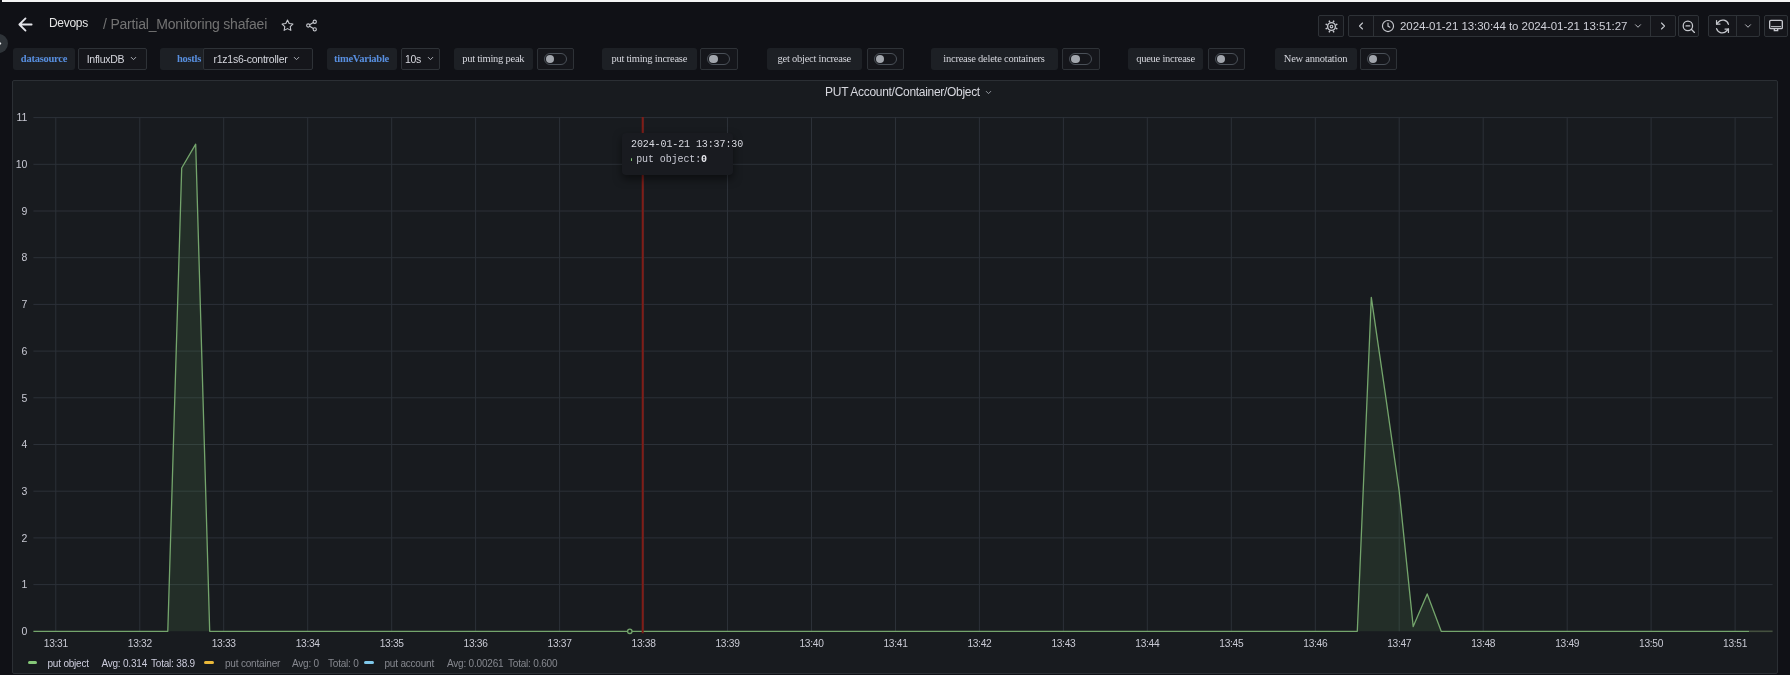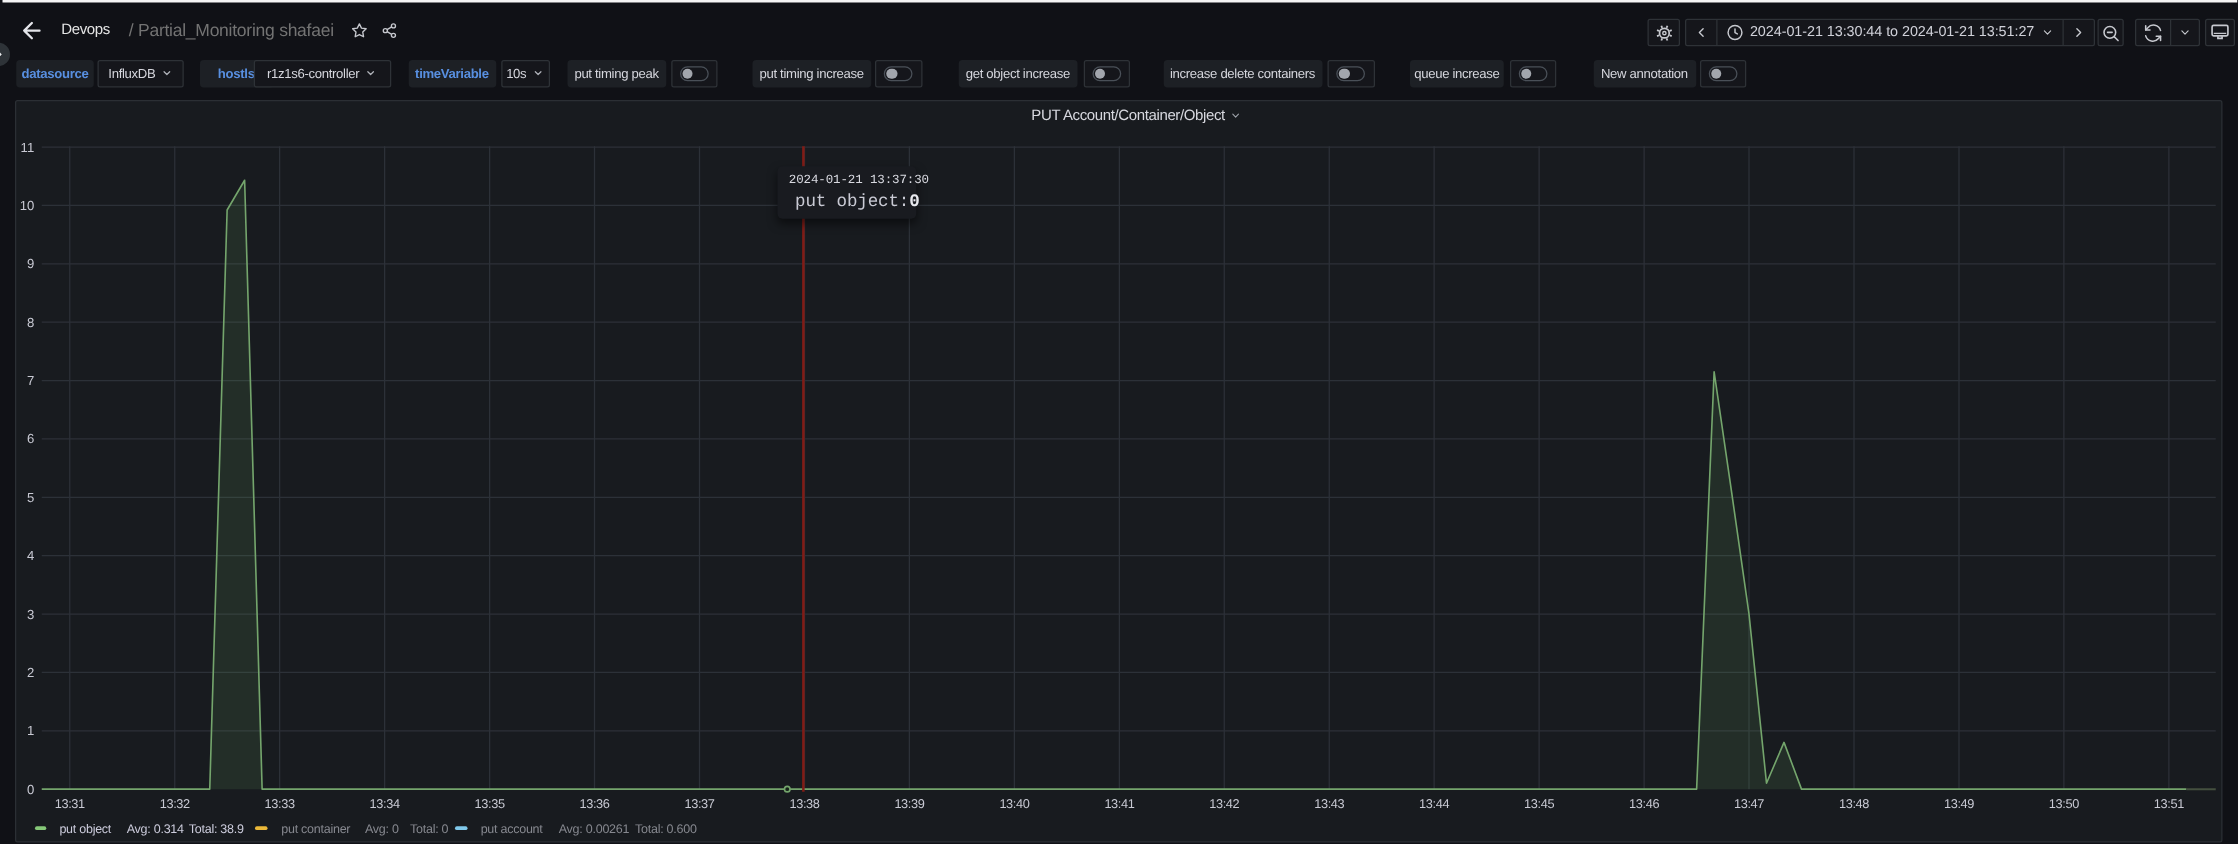--- a/index.html
+++ b/index.html
@@ -26,41 +26,41 @@
 .refgrp { position:absolute; right:30px; top:15px; height:22px; border:1px solid #2e3237; background:#15161b; border-radius:2px; display:flex; align-items:center; }
 .refgrp .cell { height:100%; display:flex; align-items:center; padding:0 6px; }
 .refgrp .sep { width:1px; height:100%; background:#2e3237; }
 .monbtn { position:absolute; right:2px; top:15px; width:24px; height:22px; border:1px solid #2e3237; background:#15161b; border-radius:2px; display:flex; align-items:center; justify-content:center; }
 
 .notch { position:absolute; left:-11px; top:33.5px; width:19px; height:19px; border-radius:50%; background:#2e3338; }
 .notch svg { position:absolute; left:6px; top:5px; }
 
 .vlab,.tlab { position:absolute; top:47.5px; height:22.5px; background:#1d2025; border-radius:3px;
   display:flex; align-items:center; justify-content:center; font-size:10.5px; letter-spacing:-0.25px;
-  overflow:hidden; white-space:nowrap; }
+  overflow:hidden; white-space:nowrap;font-family:Liberation Serif, serif; }
 .vlab { color:#588fe0; font-weight:700; }
 .tlab { color:#d5d6dd; }
 .vdrop { position:absolute; top:47.5px; height:22.5px; border:1px solid #2e3237; background:#15161b;
   border-radius:2px; display:flex; align-items:center; justify-content:center; gap:5px;
   font-size:10.5px; letter-spacing:-0.25px; color:#d5d6dd; white-space:nowrap; overflow:hidden; }
 .tgl { position:absolute; top:47.5px; width:37.5px; height:22.5px; border:1px solid #2e3237;
   background:#15161b; border-radius:2px; display:flex; align-items:center; justify-content:center; }
 .pill { display:block; width:23px; height:12px; border:1px solid #4a5058; border-radius:7px; position:relative; }
 .knob { position:absolute; left:1px; top:1px; width:8.5px; height:8.5px; border-radius:50%; background:#a2a6ad; }
 
 .panel { position:absolute; left:12px; top:80px; width:1766px; height:594px;
   background:#181b1f; border:1px solid #2b2f34; border-radius:2px; }
 .ptitle { position:absolute; left:0; top:85px; width:1790px; text-align:center;
   font-size:12px; color:#d7d8df; letter-spacing:-0.3px; transform:translateX(14px); }
 .ptitle svg { vertical-align:-1px; margin-left:4px; }
 
 .tip { position:absolute; left:622px; top:133px; width:111px; height:42px; background:#191b20;
   border-radius:4px; box-shadow:0 4px 8px rgba(0,0,0,0.5); z-index:5; padding:6px 8px 0 9px;font-family:Liberation Mono, monospace; }
 .tip .t1 { font-size:10px; letter-spacing:-0.1px; color:#d8d9e0; white-space:nowrap; }
-.tip .t2 { margin-top:4px; display:flex; align-items:center; font-size:14px; letter-spacing:-0.1px; color:#c9cad4; white-space:nowrap; }
+.tip .t2 { margin-top:4px; display:flex; align-items:center; font-size:10px; letter-spacing:-0.1px; color:#c9cad4; white-space:nowrap; }
 .tip .td { width:7px; height:3.5px; border-radius:2px; background:#85c878; margin-right:5px; }
 .tip .tv { margin-left:auto; margin-right:18px; font-weight:700; color:#e8e9ee; }
 
 .legend { position:absolute; left:0; top:654.5px; width:1790px; height:16px; }
 .dash { position:absolute; top:6px; width:9.5px; height:3.8px; border-radius:2px; }
 .ltx { position:absolute; top:3px; line-height:12px; font-size:10px; letter-spacing:-0.2px; white-space:nowrap; }
 .lt1 { color:#ccccdc; }
 .lt2 { color:#86888f; }
 </style></head>
 <body>

